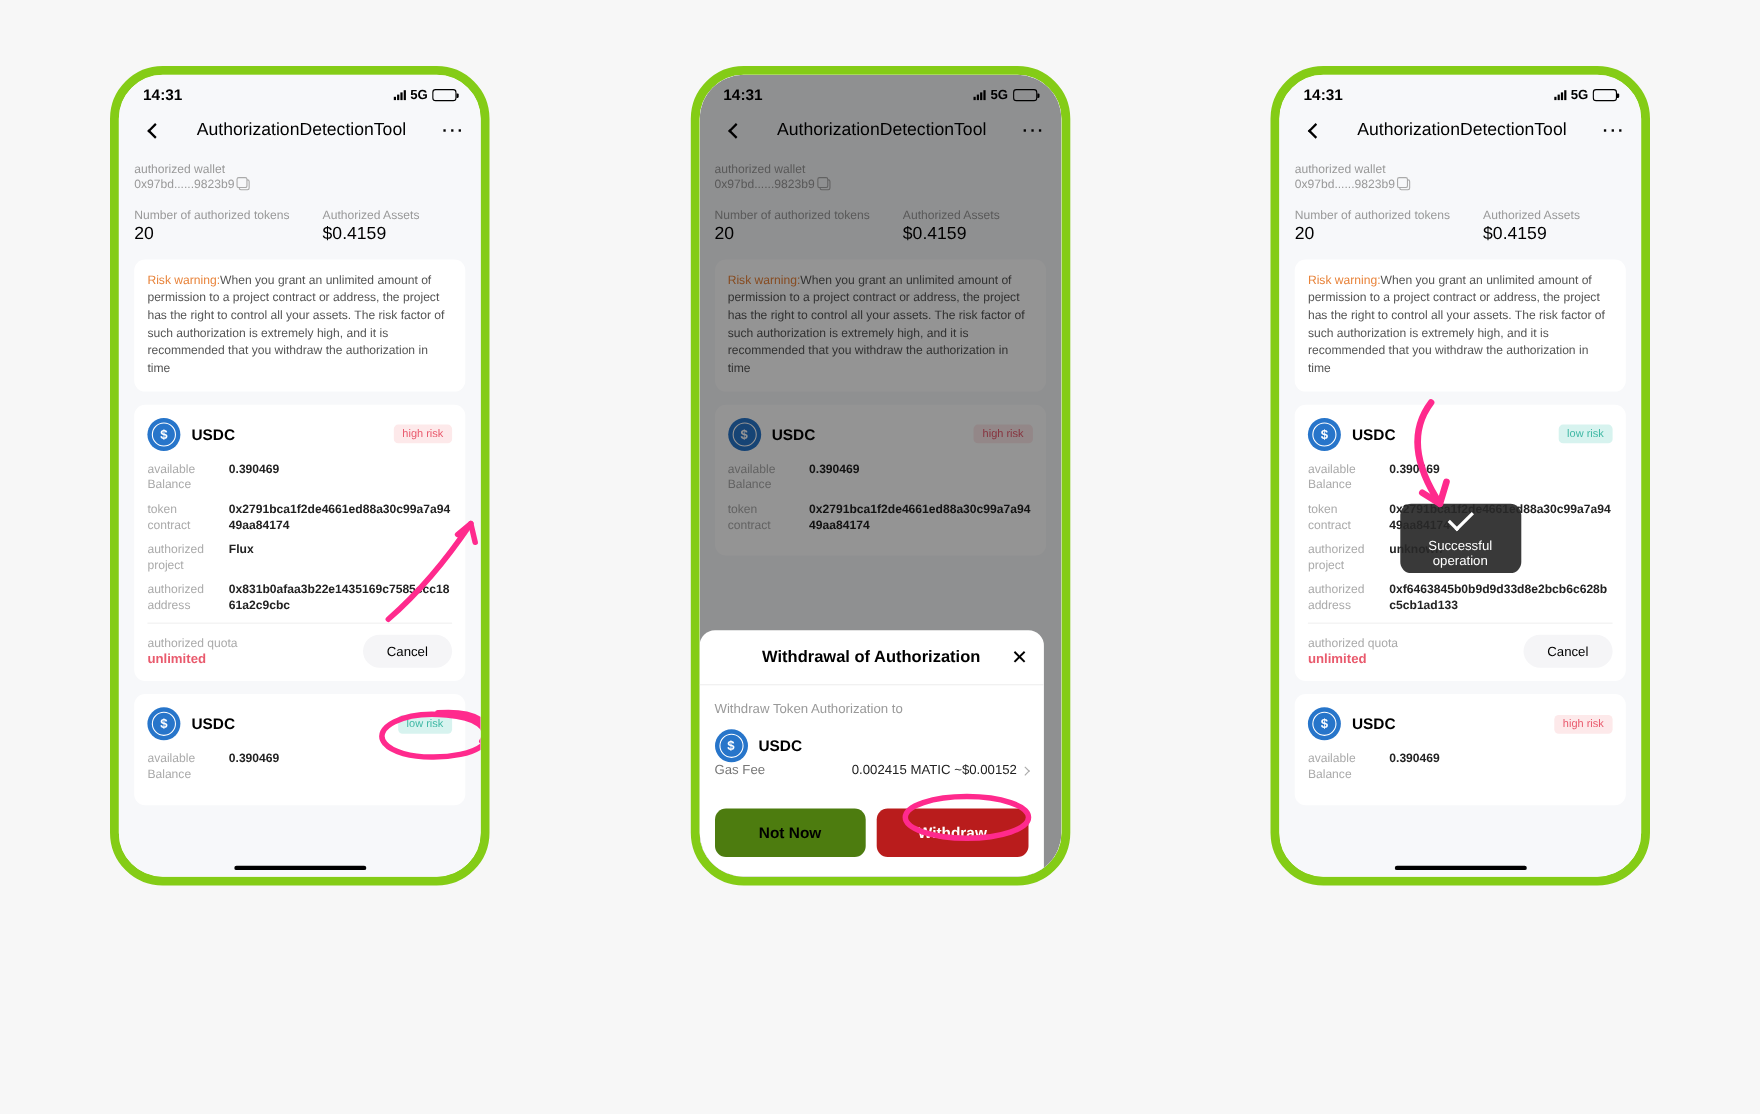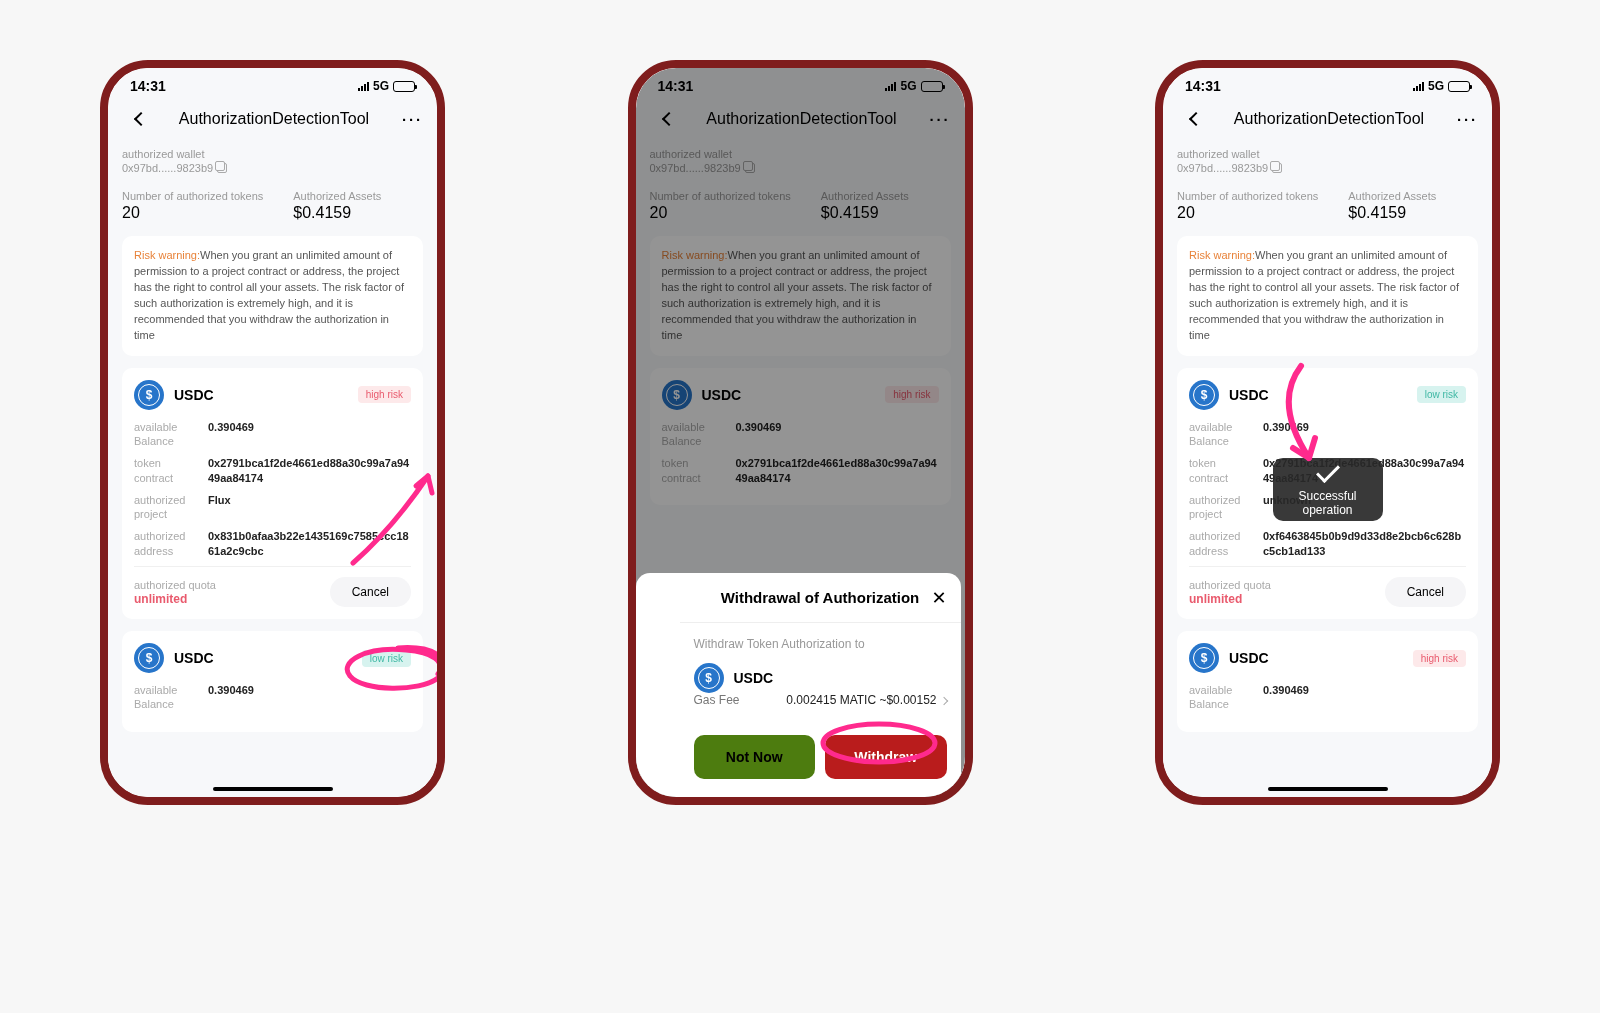--- a/index.html
+++ b/index.html
@@ -8,21 +8,21 @@
     font-family: -apple-system, BlinkMacSystemFont, 'Segoe UI', sans-serif;
     padding: 60px 100px;
     display: flex;
     justify-content: space-between;
     gap: 80px;
   }
   .phone {
     width: 345px;
     height: 745px;
     background: #fff;
-    border: 8px solid #7f1d1d;
+    border: 8px solid #84cc16;
     border-radius: 48px;
     position: relative;
     overflow: hidden;
     flex-shrink: 0;
   }
   .phone-inner {
     position: absolute;
     inset: 0;
     border-radius: 40px;
     overflow: hidden;
@@ -119,22 +119,22 @@
   }
   .home-indicator {
     position: absolute; bottom: 6px; left: 50%; transform: translateX(-50%);
     width: 120px; height: 4px; background: #000; border-radius: 3px;
   }
   
   .dim-overlay {
     position: absolute; inset: 0; background: rgba(0,0,0,0.42); z-index: 5;
   }
   .sheet {
-    position: absolute; left: 0; right: 4px; bottom: 0; background: #fff;
-    border-radius: 14px 14px 0 0; z-index: 10; padding-bottom: 18px; padding-left: 44px;
+    position: absolute; left: 0; right: 16px; bottom: 0; background: #fff;
+    border-radius: 14px 14px 0 0; z-index: 10; padding-bottom: 18px;
   }
   .sheet-head {
     display: flex; align-items: center; justify-content: center; position: relative;
     padding: 16px 14px; border-bottom: 1px solid #eee;
   }
   .sheet-title { font-size: 15px; font-weight: 600; }
   .close-x {
     position: absolute; right: 14px; font-size: 18px; font-weight: 400; cursor: pointer;
   }
   .sheet-body { padding: 14px; }

